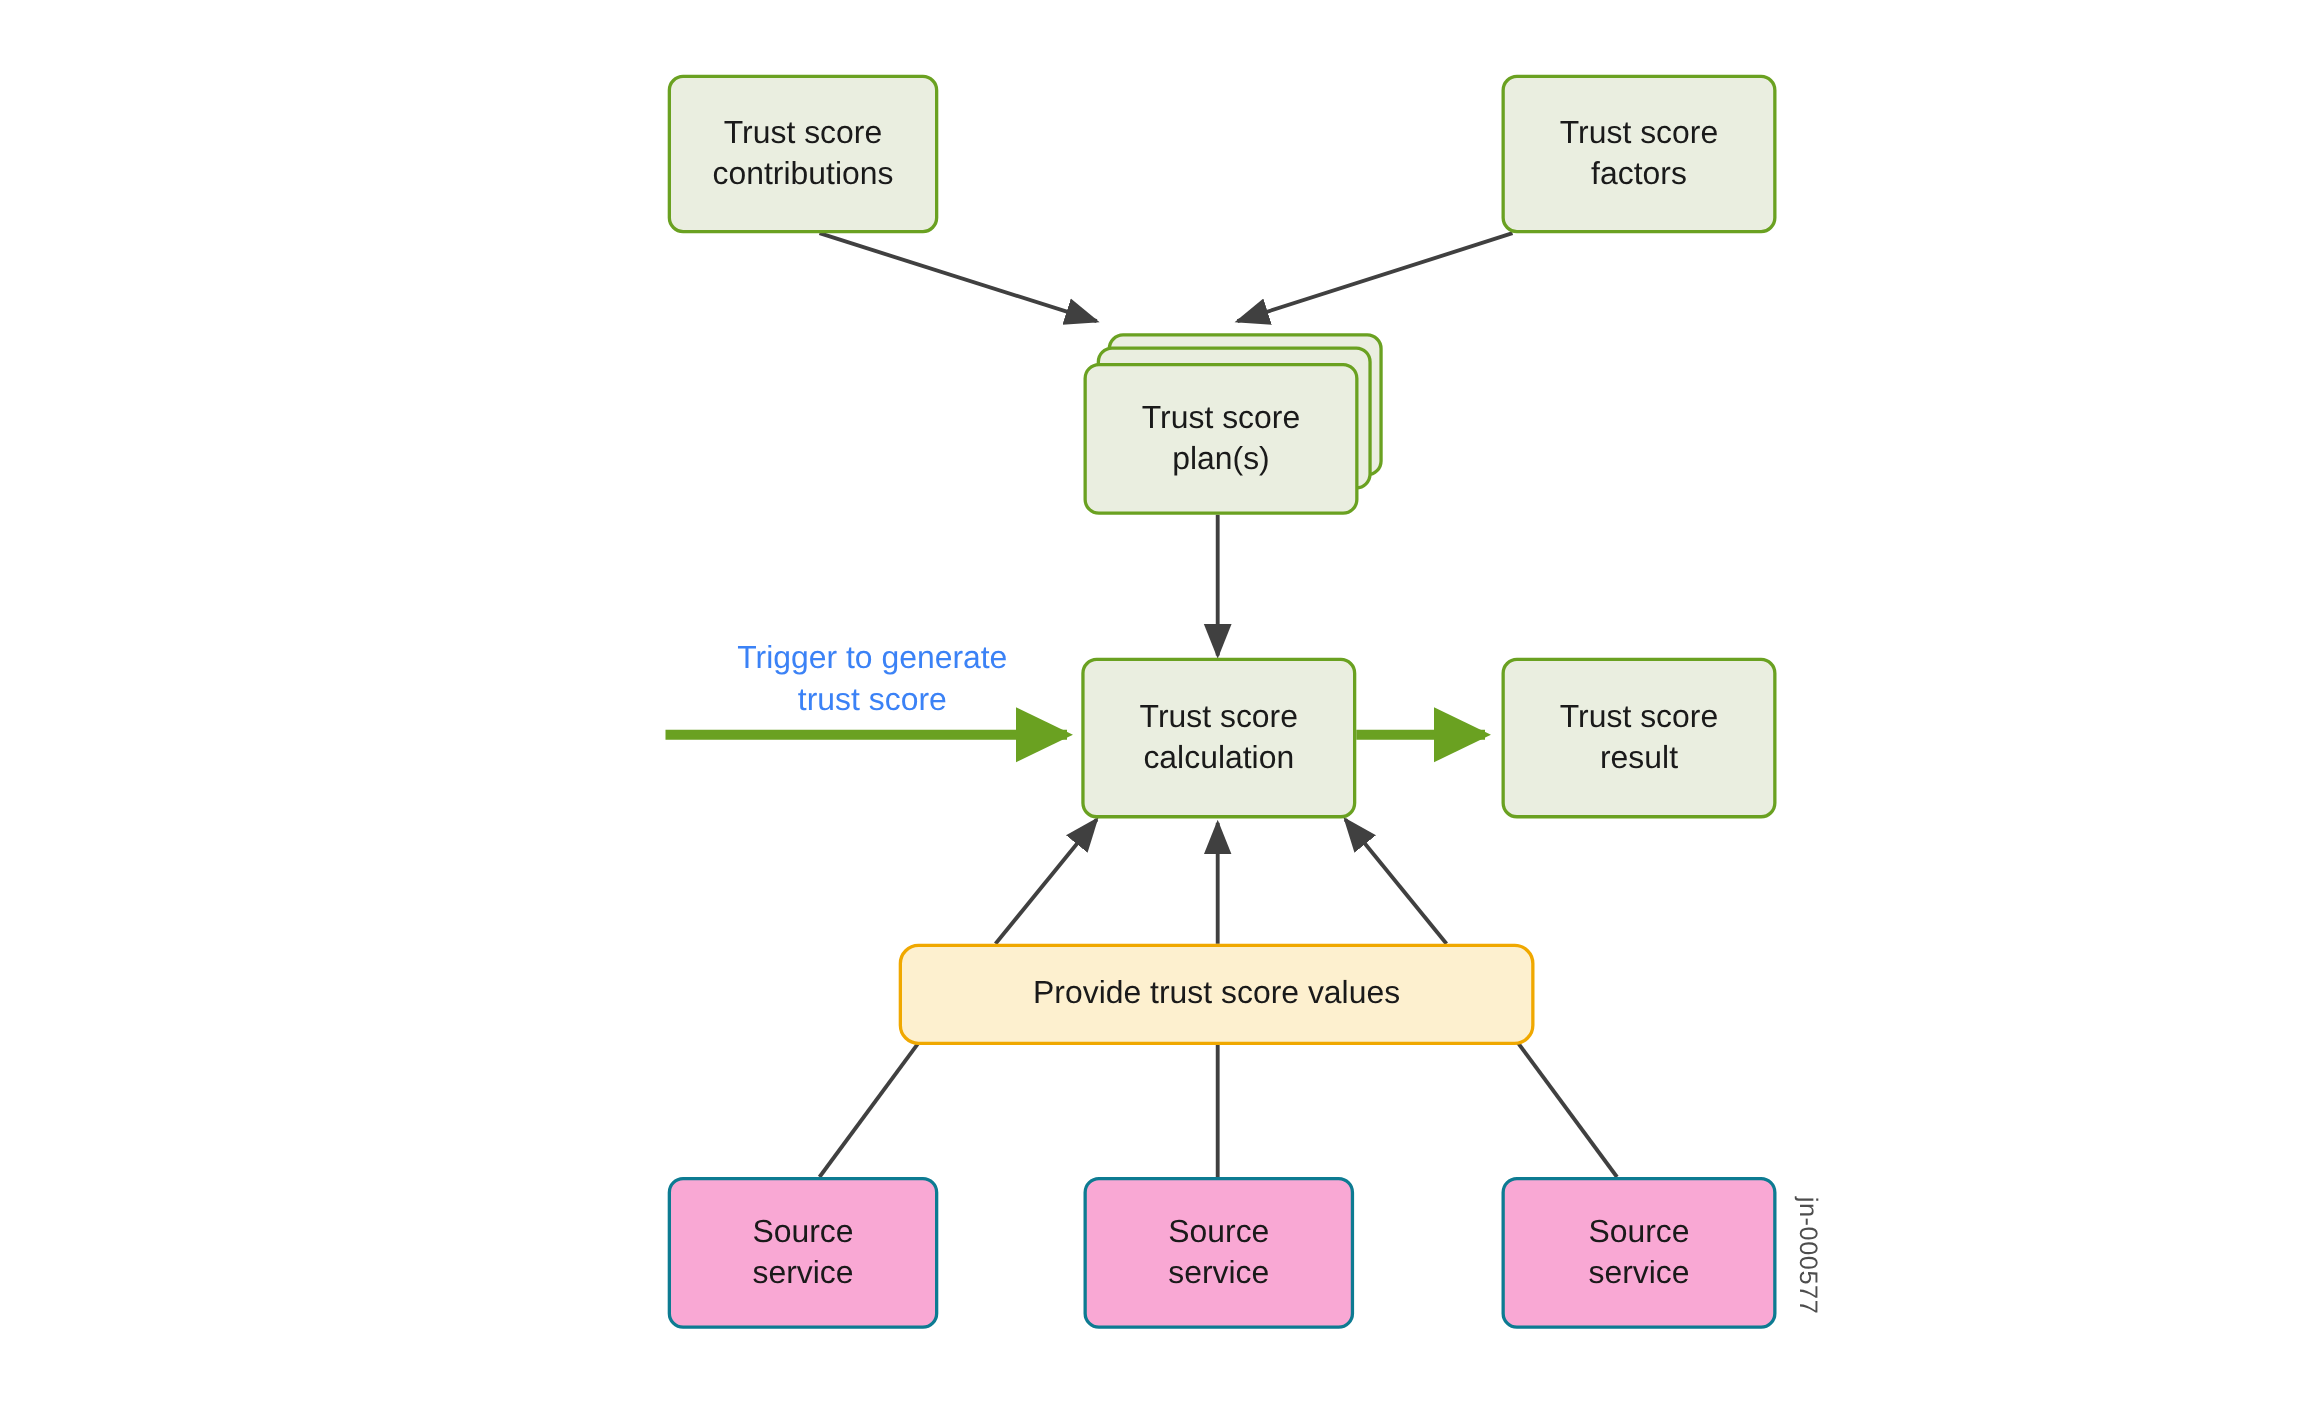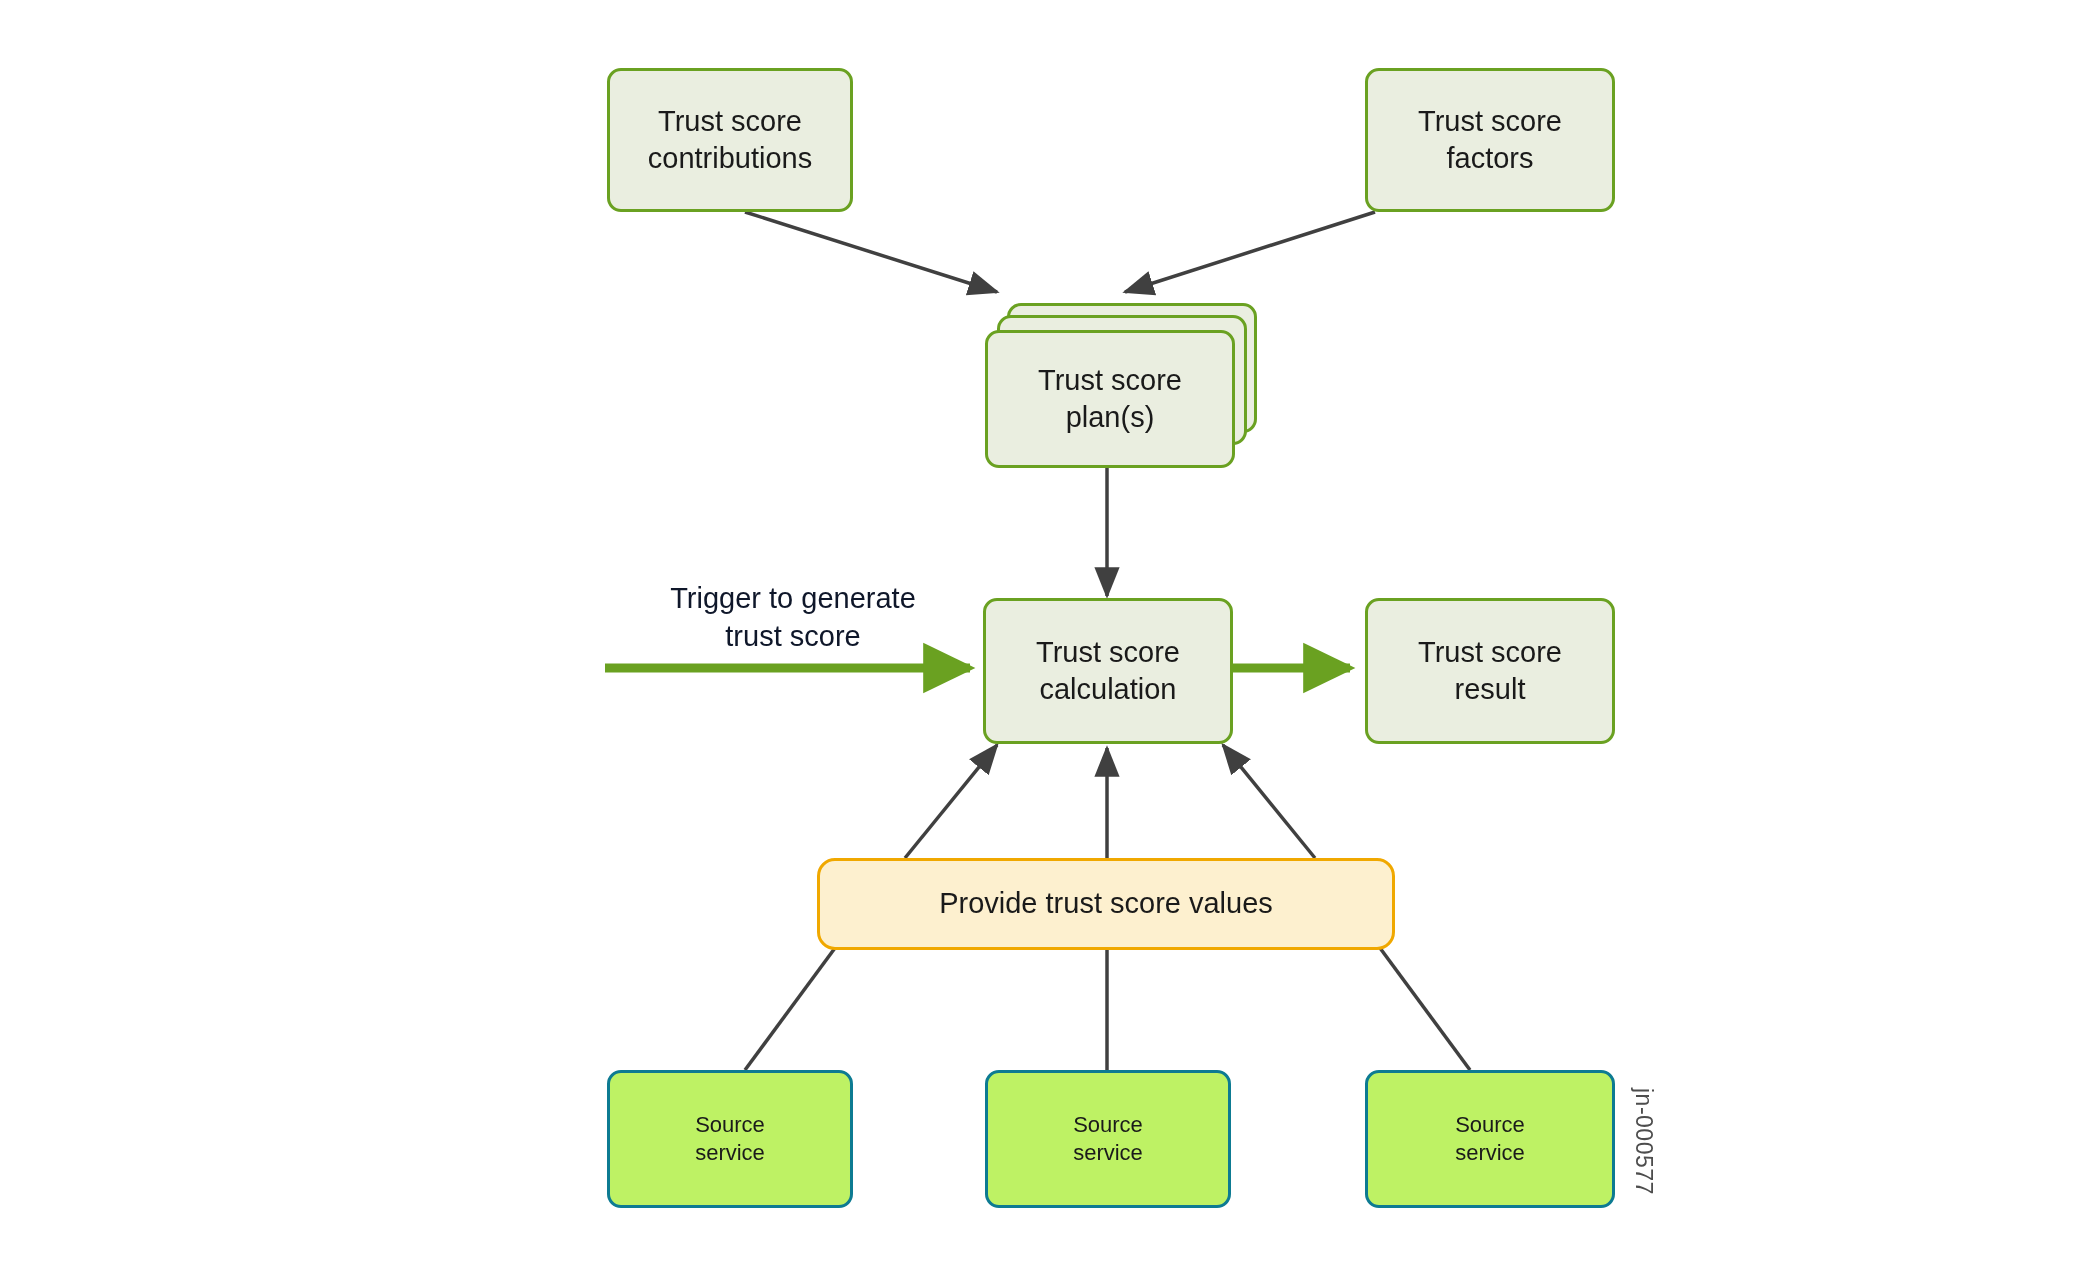--- a/index.html
+++ b/index.html
@@ -38,42 +38,42 @@
     line-height: 1.28;
     white-space: pre-line;
     color: #1a1a1a;
   }
   .node-green {
     background: #eaeee0;
     border: 3px solid #6aa121;
     font-size: 29px;
   }
   .node-blue {
-    background: #bef264;
+    background: #f9a8d4;
     border: 3px solid #0d7b92;
-    font-size: 22px;
+    font-size: 29px;
   }
   .node-orange {
     background: #fdf0cf;
     border: 3px solid #f0a800;
     border-radius: 18px;
     font-size: 29px;
     text-align: center;
   }
   .stack-shadow {
     position: absolute;
     box-sizing: border-box;
     background: #eaeee0;
     border: 3px solid #6aa121;
     border-radius: 14px;
   }
   .label-static {
     position: absolute;
     font-size: 29px;
-    color: #0f172a;
+    color: #3b82f6;
     text-align: center;
     line-height: 1.3;
     white-space: pre-line;
   }
   .corner-id {
     position: absolute;
     font-size: 23px;
     color: #4d4d4d;
     transform: rotate(90deg);
     transform-origin: left top;

